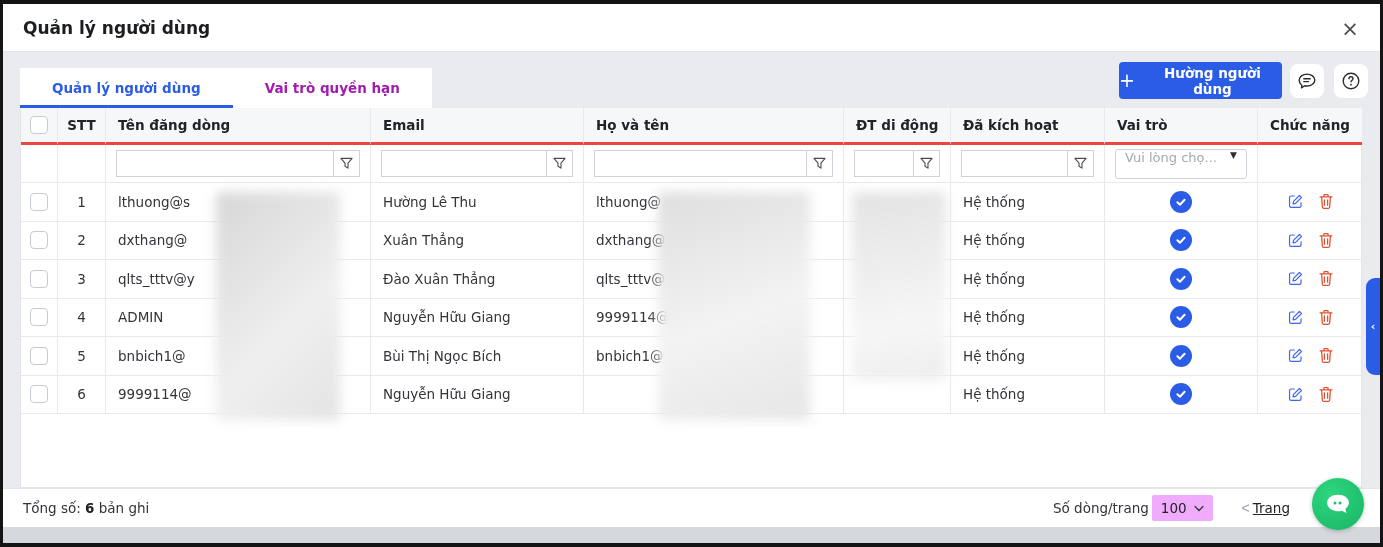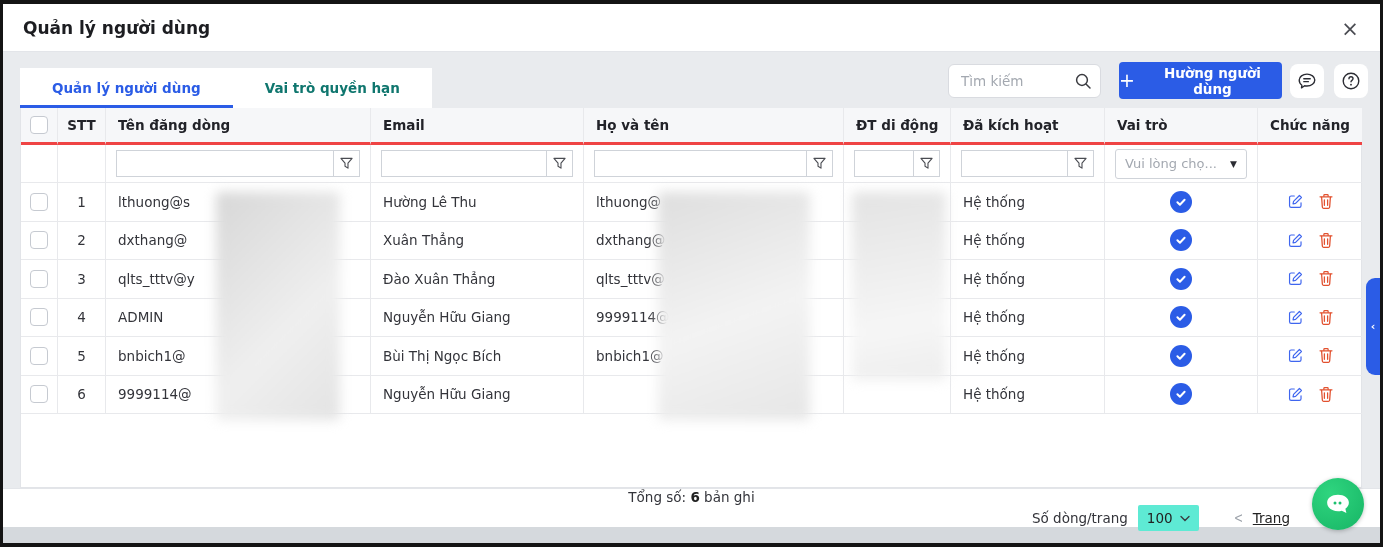--- a/index.html
+++ b/index.html
@@ -16,21 +16,21 @@
   .title { font-size:17px; font-weight:bold; color:#1c1d21; }
   .close-btn { position:absolute; right:18px; top:13px; width:24px; height:24px; display:flex;
                align-items:center; justify-content:center; font-size:21px; color:#4a4c52; cursor:pointer; }
 
   
   .body-gray { position:absolute; left:0; top:48px; width:100%; height:436px; background:#e9ebee; }
 
   
   .tabs { position:absolute; left:17px; top:16px; display:flex; height:40px; }
   .tab  { background:#fff; height:40px; display:flex; align-items:center; justify-content:center;
-          padding:0 32px; font-weight:bold; font-size:13.5px; color:#0f766e; position:relative; cursor:pointer; }
+          padding:0 32px; font-weight:bold; font-size:13.5px; color:#a21caf; position:relative; cursor:pointer; }
   .tab.active { color:#2b5ce6; }
   .tab.active::after { content:""; position:absolute; left:0; bottom:0; width:100%; height:3px; background:#2b5ce6; }
 
   
   .search-box { position:absolute; left:945px; top:12px; width:153px; height:34px; background:#fff;
                 border:1px solid #d9dbe0; border-radius:6px; display:flex; align-items:center; padding:0 8px 0 12px; }
   .search-box input { flex:1; border:none; outline:none; font-size:13.5px; color:#33343a; min-width:0;
                       font-family:inherit; background:transparent; }
   .search-box input::placeholder { color:#a3a8b0; }
   .add-btn { position:absolute; left:1116px; top:10px; width:163px; height:37px; background:#2b5ce6; color:#fff;
@@ -55,40 +55,40 @@
   .cell.center { justify-content:center; padding:0; }
 
   .chk { width:18px; height:18px; border:1px solid #c6cad1; border-radius:4px; background:#fff; cursor:pointer; }
 
   .filter-group { display:flex; width:100%; height:27px; }
   .filter-group input { flex:1; min-width:0; border:1px solid #cfd3d9; border-right:none; outline:none;
                         padding:0 6px; font-size:13px; font-family:inherit; }
   .funnel-btn { width:27px; height:27px; border:1px solid #cfd3d9; background:#fff; display:flex;
                 align-items:center; justify-content:center; cursor:pointer; flex:none; }
   .sel { width:100%; height:30px; border:1px solid #cfd3d9; border-radius:3px; background:#fff; display:flex;
-         align-items:center; padding:0 9px; color:#a3a8b0; font-size:13px; cursor:pointer; }
+         padding:0 9px; color:#a3a8b0; font-size:13px; cursor:pointer; }
   .sel .caret { margin-left:auto; color:#2b2c33; font-size:9px; }
 
   .check-circle { width:22px; height:22px; border-radius:50%; background:#2b5ce6; display:flex;
                   align-items:center; justify-content:center; }
   .act-cell { gap:14px; }
   .iconlink { background:none; border:none; cursor:pointer; padding:0; display:flex; }
 
   
   .blur { position:absolute; filter:blur(6px); border-radius:4px; }
   .blur-a { left:195px; top:84px; width:124px; height:228px; background:linear-gradient(135deg,#d7d7d7,#efefef 60%,#e3e3e3); }
   .blur-b { left:637px; top:84px; width:152px; height:228px; background:linear-gradient(160deg,#dedede,#f3f3f3 55%,#e6e6e6); }
   .blur-c { left:831px; top:84px; width:94px; height:188px; background:linear-gradient(170deg,#e3e3e3,#f6f6f6 70%,#ededed); }
 
   
   .footer { position:absolute; left:0; top:484px; width:100%; height:39px; background:#fff;
-            border-top:1px solid #e3e5e9; display:flex; align-items:center; padding:0 20px;flex-direction:column; }
+            border-top:1px solid #e3e5e9; display:flex; align-items:center; padding:0 20px; }
   .total b { color:#222; }
-  .foot-right { margin-left:auto; display:flex; align-items:center; gap:10px; padding-right:70px; }
-  .pp-select { background:#5eead4; border:none; border-radius:2px; height:26px; padding:0 9px; display:flex;
+  .foot-right { margin-left:auto; display:flex; align-items:center; gap:3px; padding-right:70px; }
+  .pp-select { background:#f0abfc; border:none; border-radius:2px; height:26px; padding:0 9px; display:flex;
                align-items:center; gap:7px; font-size:13.5px; color:#222; cursor:pointer; font-family:inherit; }
   .prev-arrow { color:#9aa0a8; font-size:14px; margin-left:26px; background:none; border:none; cursor:pointer; }
   .page-label { color:#222;text-decoration:underline; }
 
   
   .side-tab { position:absolute; left:1363px; top:274px; width:14px; height:97px; background:#2b5ce6;
               border-radius:9px 0 0 9px; display:flex; align-items:center; justify-content:center; cursor:pointer; }
   .side-tab span { color:#fff; font-size:11px; font-weight:bold; }
   .chat-fab { position:absolute; left:1309px; top:474px; width:52px; height:52px; border-radius:50%;
               background:radial-gradient(circle at 35% 30%, #2fd57f, #17b565); border:none; cursor:pointer;
@@ -106,29 +106,20 @@
         <div class="close-btn">×</div>
       </div>
 
       <div class="body-gray">
 
         <div class="tabs">
           <div class="tab active">Quản lý người dùng</div>
           <div class="tab">Vai trò quyền hạn</div>
         </div>
 
-        <div class="search-box">
-          <input type="text" placeholder="Tìm kiếm" style="">
-          <span style="display:flex;">
-            <svg width="18" height="18" viewBox="0 0 18 18">
-                <circle cx="8" cy="8" r="5.4" fill="none" stroke="#3a3b40" stroke-width="1.5"></circle>
-                <line x1="12.2" y1="12.2" x2="16" y2="16" stroke="#3a3b40" stroke-width="1.5" stroke-linecap="round"></line>
-              </svg>
-          </span>
-        </div>
         <button class="add-btn">
           <span class="plus">+</span>
           <span>Hường người dùng</span>
         </button>
         <button class="icon-btn fb">
           <span style="display:flex;">
             <svg width="22" height="22" viewBox="0 0 24 24">
                 <path d="M12 4.5c4.7 0 8.5 2.9 8.5 6.5s-3.8 6.5-8.5 6.5c-.9 0-1.8-.1-2.6-.3L6 19.5l.4-2.9C4.6 15.4 3.5 13.6 3.5 11c0-3.6 3.8-6.5 8.5-6.5z" fill="none" stroke="#2b2c33" stroke-width="1.5" stroke-linejoin="round"></path>
                 <line x1="8.5" y1="9.6" x2="15.5" y2="9.6" stroke="#2b2c33" stroke-width="1.5" stroke-linecap="round"></line>
                 <line x1="8.5" y1="12.7" x2="13.5" y2="12.7" stroke="#2b2c33" stroke-width="1.5" stroke-linecap="round"></line>

